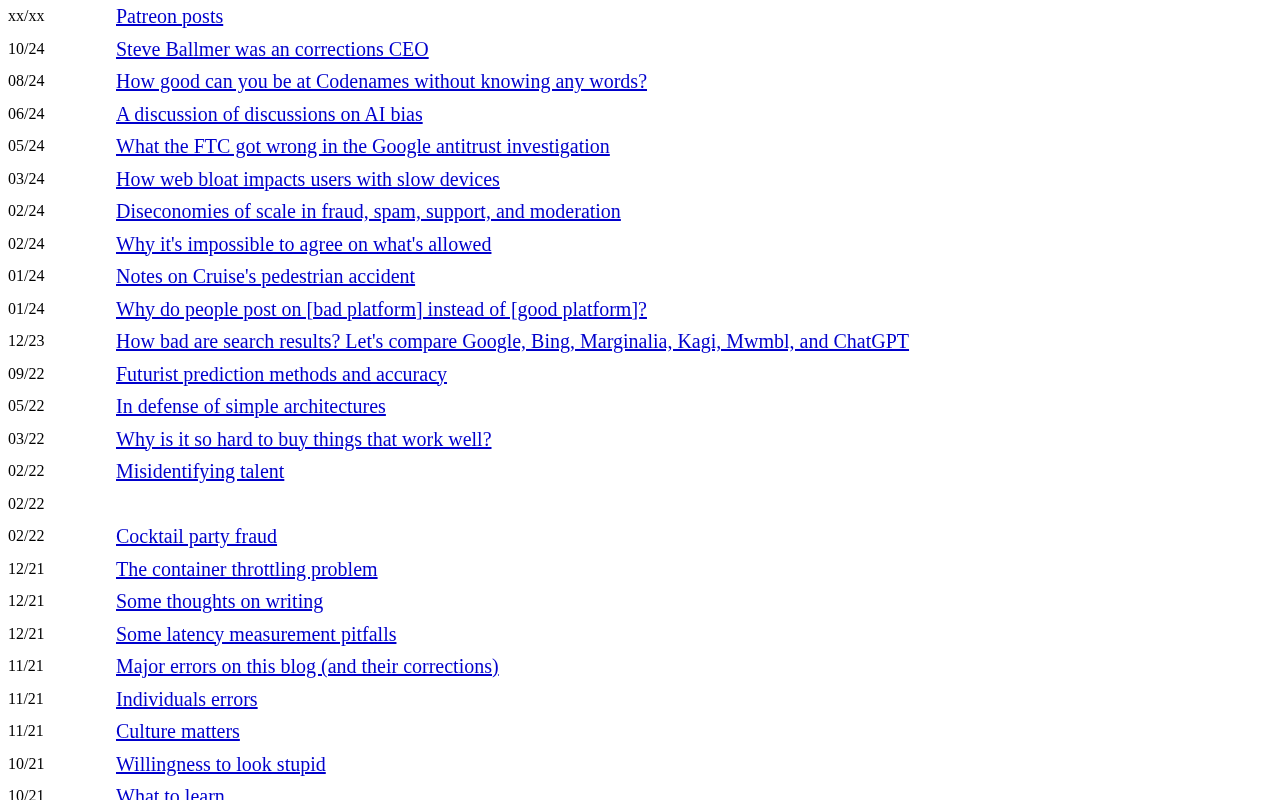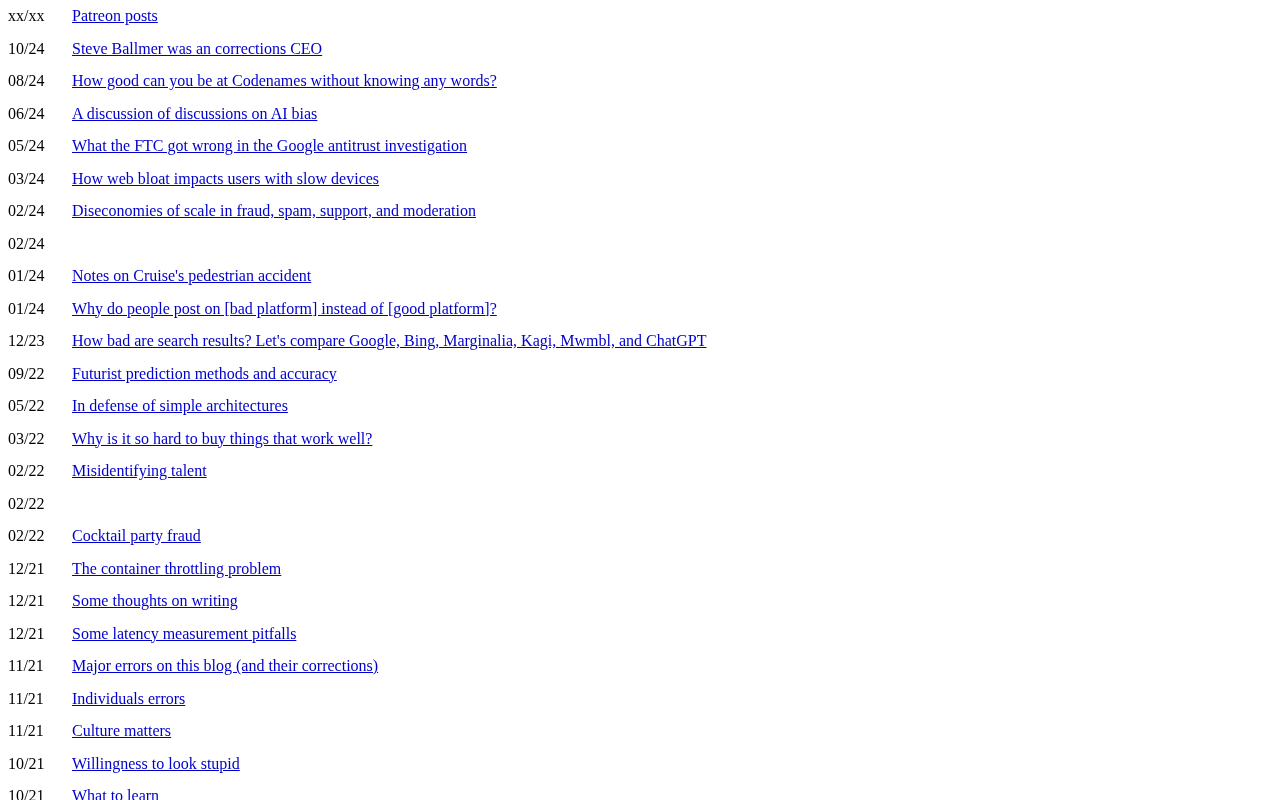--- a/index.html
+++ b/index.html
@@ -19,33 +19,34 @@
     display: block;
     padding: 0;
     margin: 0;
   }
   .post-row {
     display: flex;
     align-items: flex-end;
     height: 32.5px;
     line-height: 32.5px;
     white-space: nowrap;
+    gap: 44px;
   }
   .post-date {
     width: 72px;
     min-width: 72px;
     padding-left: 8px;
     box-sizing: border-box;
     font-family: "Liberation Serif", serif;
     font-size: 16px;
     color: #000000;
   }
   .post-link {
     font-family: "Liberation Serif", serif;
-    font-size: 16px;
+    font-size: 20px;
     color: #0000cc;
     text-decoration: underline;
     cursor: pointer;
   }
 </style>
 </head>
 <body>
 
 <div class="post-list">
     <div class="post-row">
@@ -71,20 +72,21 @@
     <div class="post-row">
       <span class="post-date">03/24</span>
       <a class="post-link" href="#">How web bloat impacts users with slow devices</a>
     </div>
     <div class="post-row">
       <span class="post-date">02/24</span>
       <a class="post-link" href="#">Diseconomies of scale in fraud, spam, support, and moderation</a>
     </div>
     <div class="post-row">
       <span class="post-date">02/24</span>
+      <a class="post-link" href="#">Why it's impossible to agree on what's allowed</a>
     </div>
     <div class="post-row">
       <span class="post-date">01/24</span>
       <a class="post-link" href="#">Notes on Cruise's pedestrian accident</a>
     </div>
     <div class="post-row">
       <span class="post-date">01/24</span>
       <a class="post-link" href="#">Why do people post on [bad platform] instead of [good platform]?</a>
     </div>
     <div class="post-row">

